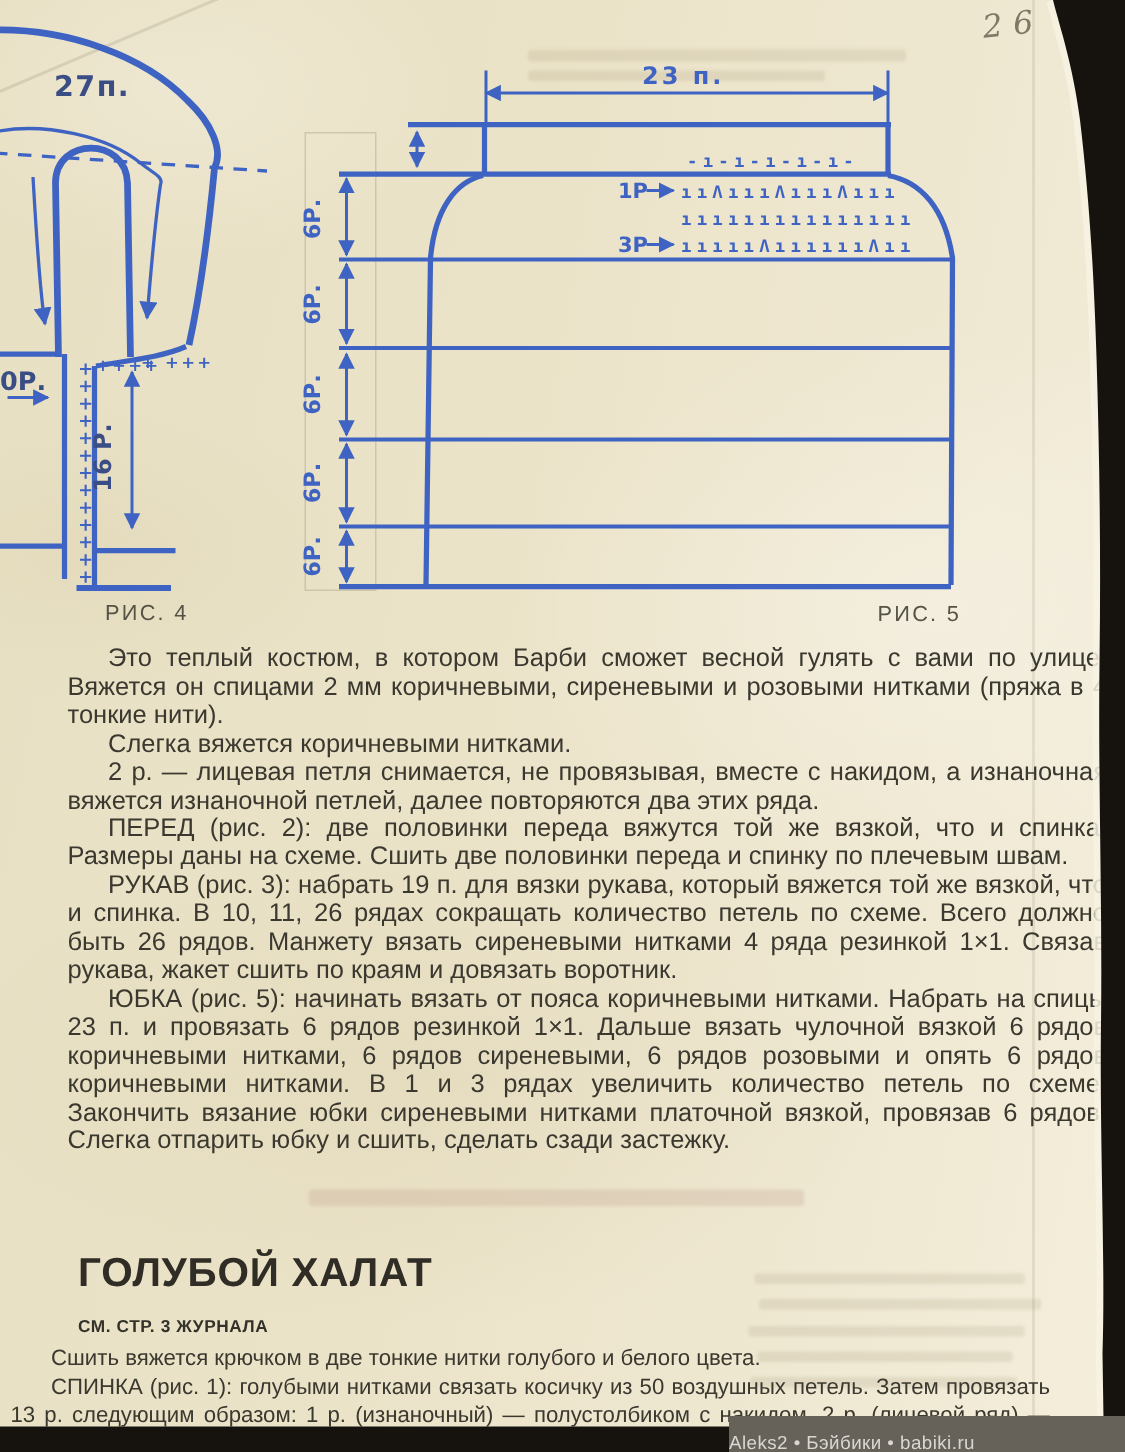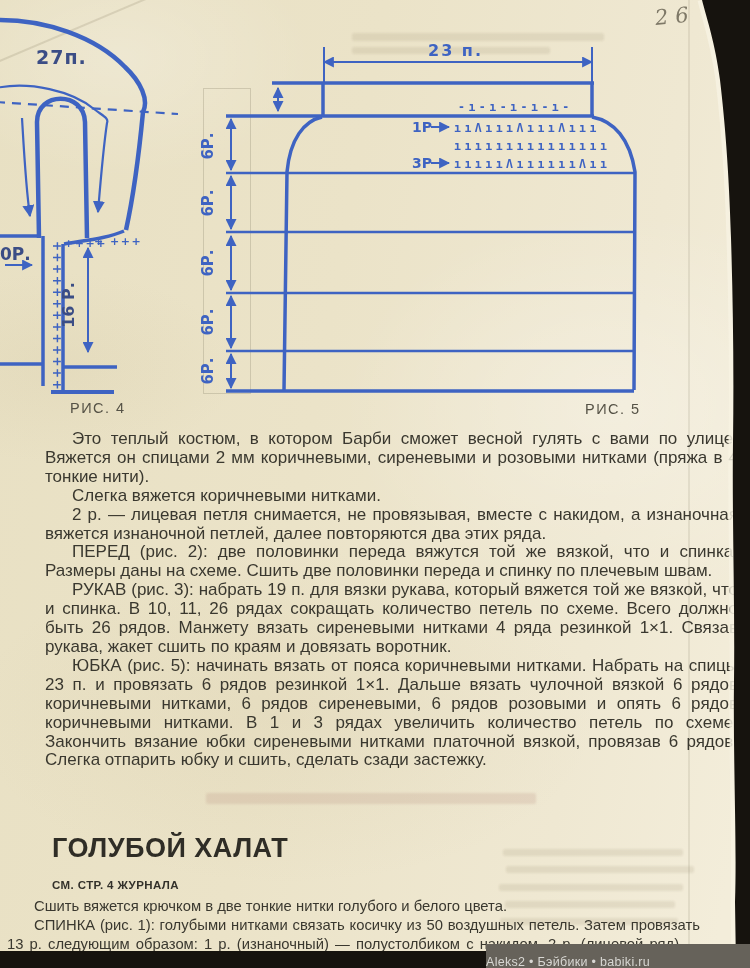--- a/index.html
+++ b/index.html
@@ -145,21 +145,21 @@
     <p>Это теплый костюм, в котором Барби сможет весной гулять с вами по улице. Вяжется он спицами 2 мм коричневыми, сиреневыми и розовыми нитками (пряжа в 4 тонкие нити).</p>
     <p>Слегка вяжется коричневыми нитками.</p>
     <p>2 р. — лицевая петля снимается, не провязывая, вместе с накидом, а изнаночная вяжется изнаночной петлей, далее повторяются два этих ряда.</p>
     <p>ПЕРЕД (рис. 2): две половинки переда вяжутся той же вязкой, что и спинка. Размеры даны на схеме. Сшить две половинки переда и спинку по плечевым швам.</p>
     <p>РУКАВ (рис. 3): набрать 19 п. для вязки рукава, который вяжется той же вязкой, что и спинка. В 10, 11, 26 рядах сокращать количество петель по схеме. Всего должно быть 26 рядов. Манжету вязать сиреневыми нитками 4 ряда резинкой 1×1. Связав рукава, жакет сшить по краям и довязать воротник.</p>
     <p>ЮБКА (рис. 5): начинать вязать от пояса коричневыми нитками. Набрать на спицы 23 п. и провязать 6 рядов резинкой 1×1. Дальше вязать чулочной вязкой 6 рядов коричневыми нитками, 6 рядов сиреневыми, 6 рядов розовыми и опять 6 рядов коричневыми нитками. В 1 и 3 рядах увеличить количество петель по схеме. Закончить вязание юбки сиреневыми нитками платочной вязкой, провязав 6 рядов. Слегка отпарить юбку и сшить, сделать сзади застежку.</p>
   </div>
 
   <div class="a2-head">
     <h1 class="a2-title">ГОЛУБОЙ ХАЛАТ</h1>
-    <div class="a2-sub">СМ. СТР. 4 ЖУРНАЛА</div>
+    <div class="a2-sub">СМ. СТР. 3 ЖУРНАЛА</div>
   </div>
   <div class="a2-body">
     <p>Сшить вяжется крючком в две тонкие нитки голубого и белого цвета.</p>
     <p>СПИНКА (рис. 1): голубыми нитками связать косичку из 50 воздушных петель. Затем провязать 13 р. следующим образом: 1 р. (изнаночный) — полустолбиком с накидом, 2 р. (лицевой ряд) — столбиком с накидом и т. д., т. е. 1 и 2 ряды все время повторяются.</p>
   </div>
 
   <svg class="edge-svg" width="750" height="968" viewBox="0 0 750 968">
     <path d="M702 0 C707 20 715 42 720 80 C725 122 729 172 731 238 C733 302 734 372 733 442 C732 522 735 602 734 682 C733 762 737 842 735 902 L736 968" fill="none" stroke="#f7f2e2" stroke-width="9" opacity="0.85"></path>
     <path d="M750 0 L702 0 C707 20 715 42 720 80 C725 122 729 172 731 238 C733 302 734 372 733 442 C732 522 735 602 734 682 C733 762 737 842 735 902 L736 968 L750 968 Z" fill="#16130e"></path>
   </svg>

